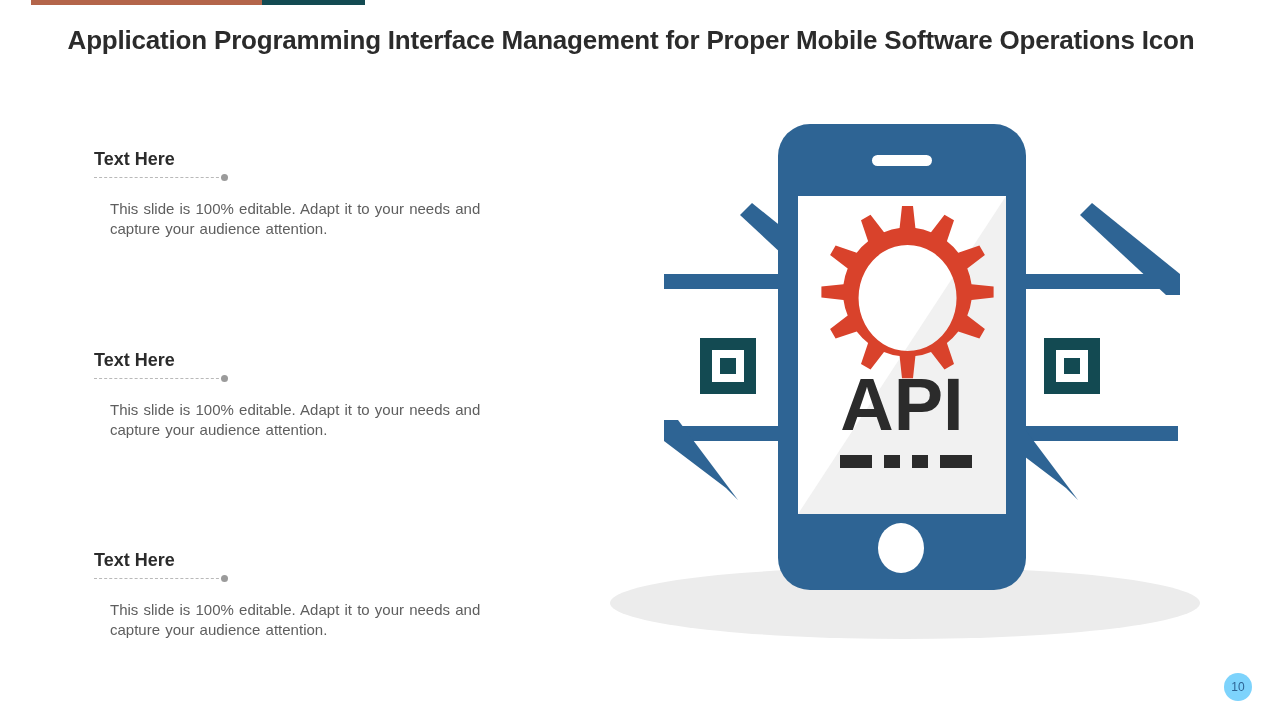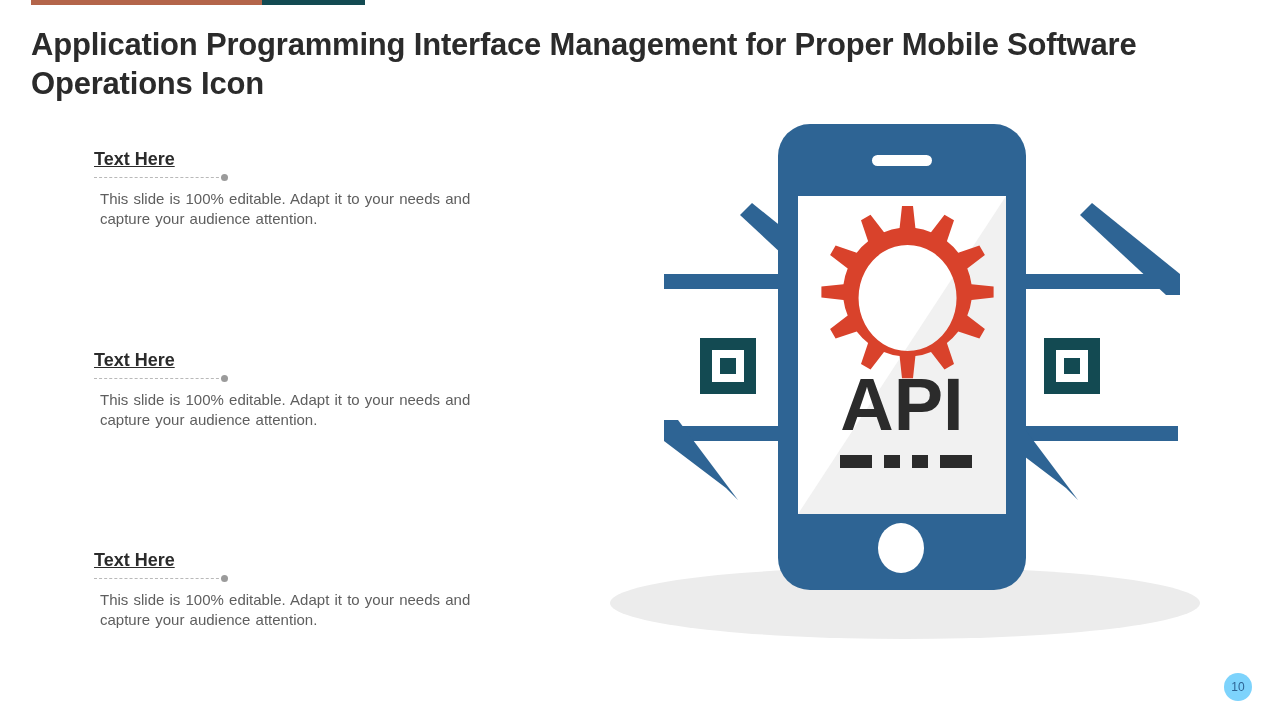--- a/index.html
+++ b/index.html
@@ -28,45 +28,45 @@
   }
   .accent-bar.left  { left: 31px;  width: 231px; background: #B4654A; }
   .accent-bar.right { left: 262px; width: 103px; background: #134A52; }
 
   
   .title {
     position: absolute;
     left: 31px;
     top: 4px;
     width: 1200px;
-    font-size: 31px;
+    font-size: 26px;
     font-weight: bold;
     line-height: 39px;
     letter-spacing: -0.2px;
     color: #2B2B2B;
     white-space: pre-line;
+    text-align: center;
   }
 
   
   .text-block {
     position: absolute;
     left: 94px;
     width: 400px;
   }
   .tb1 { top: 148px; }
   .tb2 { top: 349px; }
   .tb3 { top: 549px; }
 
   .tb-heading {
     font-size: 18px;
     font-weight: bold;
     color: #2B2B2B;
     line-height: 22px;
     margin: 0 0 3px 0;
-    text-decoration: underline;
   }
   .tb-rule {
     position: relative;
     height: 10px;
     margin-bottom: 2px;
   }
   .tb-rule .dash-line {
     position: absolute;
     left: 0;
     top: 4px;
@@ -80,21 +80,21 @@
     top: 1px;
     width: 7px;
     height: 7px;
     border-radius: 50%;
     background: #9b9b9b;
   }
   .tb-body {
     font-size: 15px;
     line-height: 19.5px;
     color: #5E5E5E;
-    margin: 6px;
+    margin: 16px;
     width: 390px;
     word-spacing: 1px;
   }
 
   
   .illustration {
     position: absolute;
     left: 600px;
     top: 110px;
     width: 620px;

